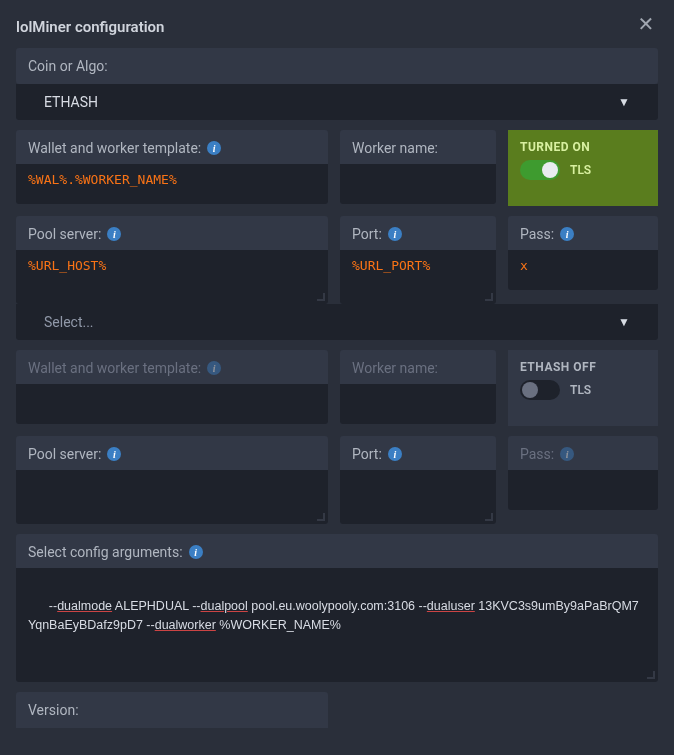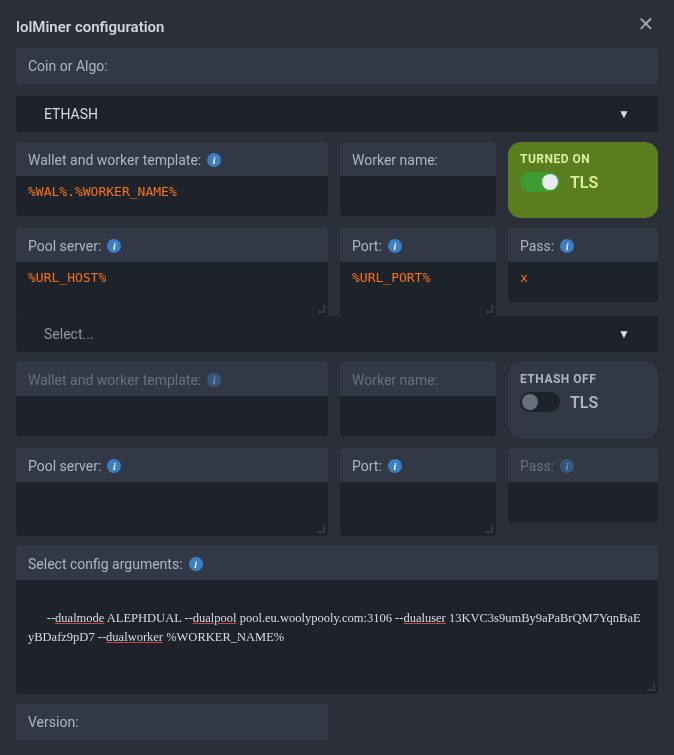--- a/index.html
+++ b/index.html
@@ -43,21 +43,21 @@
     justify-content: center;
   }
   .body {
     padding: 4px 16px 12px 16px;
     flex: 1;
   }
   .panel {
     background: #323846;
     border-radius: 3px;
     padding: 10px 12px;
-    margin-bottom: 22px;
+    margin-bottom: 10px;
   }
   .label {
     color: #b0b6c0;
     font-size: 14px;
     margin-bottom: 0;
     display: flex;
     align-items: center;
     gap: 6px;
   }
   .label.disabled {
@@ -124,21 +124,21 @@
     color: #fff;
     font-size: 10px;
     font-weight: bold;
     align-items: center;
     justify-content: center;
     font-family: Georgia, serif;
     font-style: italic;
   }
   .tls-box {
     background: #5a7d1e;
-    border-radius: 13px;
+    border-radius: 0;
     padding: 10px 12px;
     color: #d8f0a0;
     height: 100%;
     min-height: 76px;
   }
   .tls-box.off {
     background: #323846;
     color: #b0b6c0;
   }
   .tls-title {
@@ -171,35 +171,35 @@
     position: absolute;
     top: 2px;
     right: 2px;
   }
   .toggle.off .toggle-knob {
     left: 2px;
     right: auto;
     background: #6a7080;
   }
   .tls-label {
-    font-size: 16px;
+    font-size: 12px;
     font-weight: 600;
   }
   .extra-box {
     background: #323846;
     border-radius: 3px 3px 0 0;
     padding: 10px 12px 8px 12px;
   }
   .extra-input {
     background: #1e222b;
     border-radius: 0 0 3px 3px;
     padding: 10px 12px;
     min-height: 80px;
     color: #d8dce4;
-    font-family: Liberation Serif, serif;
+    font-family: Liberation Sans, sans-serif;
     font-size: 12.5px;
     line-height: 1.5;
     position: relative;
     white-space: pre-wrap;
     word-break: break-all;
   }
   .underline-red {
     text-decoration: underline;
     text-decoration-color: #c44;
     text-decoration-style: solid;

